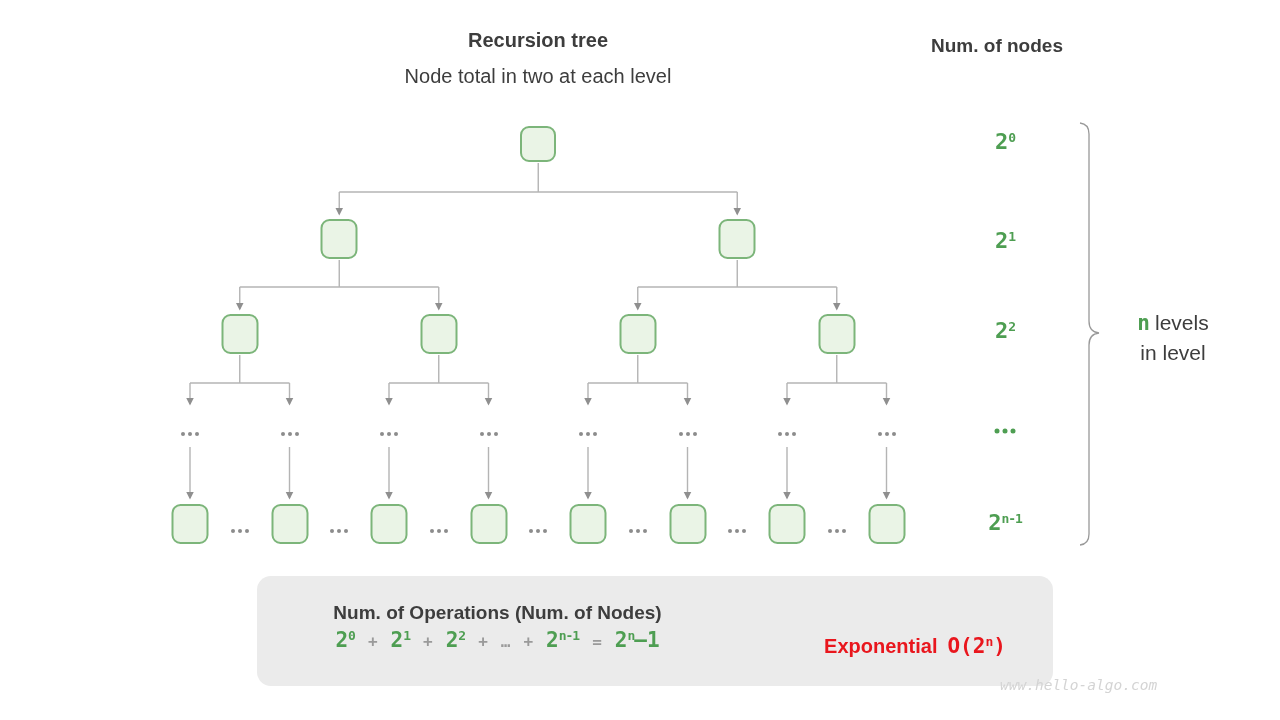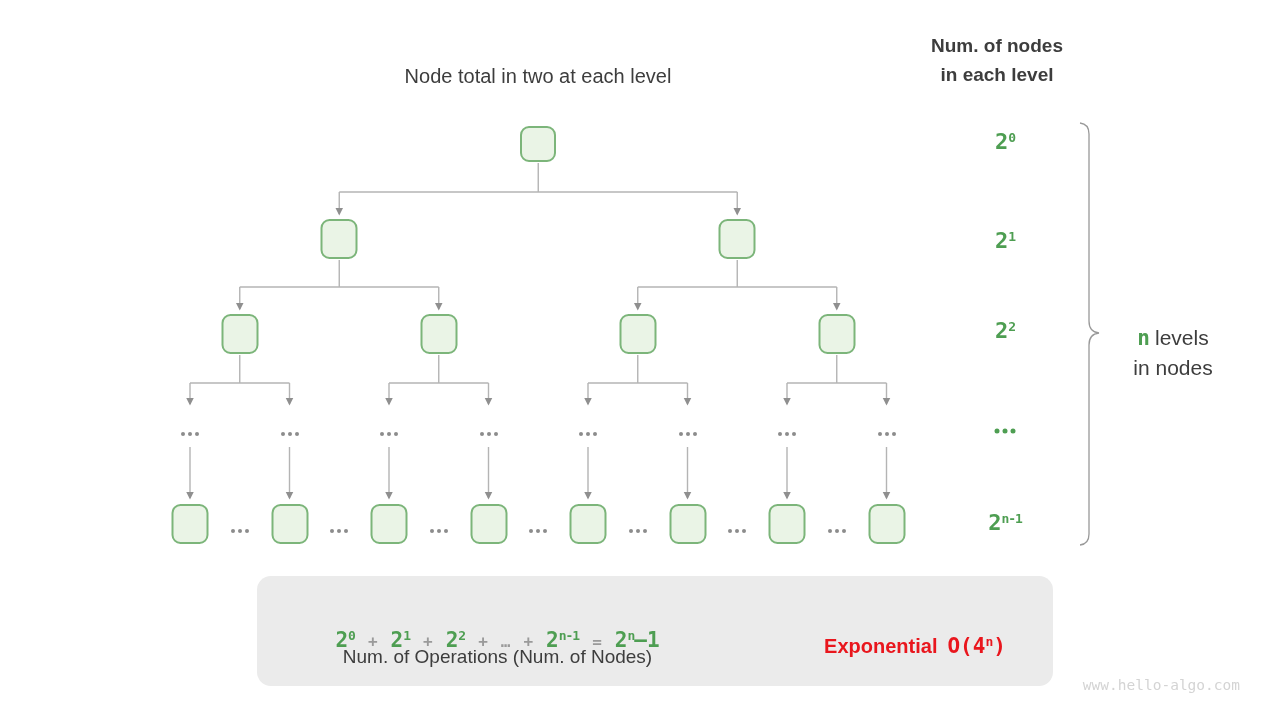--- a/index.html
+++ b/index.html
@@ -32,33 +32,33 @@
              font-family:"DejaVu Sans Mono",monospace;font-weight:bold;
              font-size:22px;color:var(--green-text);white-space:nowrap;}
   .lvl-label sup{font-size:13px;vertical-align:7px;letter-spacing:-1px;}
 
   .brace-note{font-size:21px;color:var(--dark);line-height:29px;white-space:nowrap;}
   .brace-note .n-green{font-family:"DejaVu Sans Mono",monospace;font-weight:bold;
                        color:var(--green-text);margin-right:5px;}
 
   .sum-box{position:absolute;left:257px;top:576px;width:796px;height:110px;
            background:var(--box-bg);border-radius:14px;}
-  .sum-title{font-size:19px;font-weight:normal;color:var(--dark);margin-top:44px;}
+  .sum-title{font-size:19px;font-weight:bold;color:var(--dark);}
   .formula{display:flex;justify-content:center;align-items:baseline;gap:13px;}
   .tok{font-family:"DejaVu Sans Mono",monospace;font-weight:bold;white-space:nowrap;}
   .tok.green{font-size:21px;color:var(--green-text);}
   .tok.gray{font-size:16px;color:var(--gray-operator);}
   .tok sup{font-size:13px;vertical-align:7px;letter-spacing:-1px;}
 
   .complexity{font-size:20px;font-weight:bold;color:var(--red);white-space:nowrap;}
   .complexity .mono{font-family:"DejaVu Sans Mono",monospace;font-size:21px;margin-left:10px;}
   .complexity .mono sup{font-size:13px;vertical-align:7px;}
 
   .watermark{font-family:"DejaVu Sans Mono",monospace;font-size:14.5px;
-             color:var(--watermark);text-align:right;}
+             color:var(--watermark);font-style:italic;}
 
   svg.overlay{position:absolute;left:0;top:0;pointer-events:none;}
 </style>
 </head>
 <body>
 
 <div id="stage">
 
   <svg class="overlay" id="conn" width="1280" height="720" viewBox="0 0 1280 720">
     <defs>
@@ -103,25 +103,25 @@
         <path d="M488.5 447 V498" fill="none" stroke="var(--connector)" stroke-width="1.4" marker-end="url(#arr)"></path>
         <path d="M588 447 V498" fill="none" stroke="var(--connector)" stroke-width="1.4" marker-end="url(#arr)"></path>
         <path d="M687.5 447 V498" fill="none" stroke="var(--connector)" stroke-width="1.4" marker-end="url(#arr)"></path>
         <path d="M787 447 V498" fill="none" stroke="var(--connector)" stroke-width="1.4" marker-end="url(#arr)"></path>
         <path d="M886.5 447 V498" fill="none" stroke="var(--connector)" stroke-width="1.4" marker-end="url(#arr)"></path>
       </g>
     <path d="M1080 123 Q1089 124 1089 134 L1089 321 Q1089 332 1099 333 Q1089 334 1089 345 L1089 534 Q1089 544 1080 545" fill="none" stroke="#999999" stroke-width="1.3"></path>
     <polygon points="745,627 773,627 773,618 787,634.5 773,650 773,642 745,642" fill="#c6c6c6"></polygon>
   </svg>
 
+  <div class="abs center title" style="left:288px;top:29px;width:500px;">Recursion tree</div>
   <div class="abs center subtitle" style="left:288px;top:65px;width:500px;">Node total in two at each level</div>
 
   <div class="abs center right-head" style="left:877px;top:31px;width:240px;">
     <div>Num. of nodes</div>
-    <div>in each level</div>
   </div>
 
   <div id="tree-layer">
       <div class="node root" style="left: 538.25px; top: 144px;"></div>
       <div class="node" style="left: 339.25px; top: 239px;"></div>
       <div class="node" style="left: 737.25px; top: 239px;"></div>
       <div class="node" style="left: 239.75px; top: 334px;"></div>
       <div class="node" style="left: 438.75px; top: 334px;"></div>
       <div class="node" style="left: 637.75px; top: 334px;"></div>
       <div class="node" style="left: 836.75px; top: 334px;"></div>
@@ -215,40 +215,40 @@
       <div class="lvl-label" style="left: 1005px; top: 240px;"><span>2</span><sup>1</sup></div>
       <div class="lvl-label" style="left: 1005px; top: 330px;"><span>2</span><sup>2</sup></div>
       <div class="dots3 green" style="left: 1005px; top: 431px;">
         <i></i>
         <i></i>
         <i></i>
       </div>
       <div class="lvl-label" style="left: 1005px; top: 522px;"><span>2</span><sup>n-1</sup></div>
     </div>
 
-  <div class="abs center brace-note" style="left:1103px;top:323px;width:140px;">
+  <div class="abs center brace-note" style="left:1103px;top:308px;width:140px;">
     <div><span class="n-green">n</span><span>levels</span></div>
-    <div>in nodes</div>
+    <div>in level</div>
   </div>
 
   <div class="sum-box">
     <div class="abs center sum-title" style="left:18px;top:26px;width:445px;">Num. of Operations (Num. of Nodes)</div>
     <div class="abs formula" id="formula" style="left:18px;top:52px;width:445px;height:34px;">
         <span class="tok green">2<sup>0</sup></span>
         <span class="tok gray">+</span>
         <span class="tok green">2<sup>1</sup></span>
         <span class="tok gray">+</span>
         <span class="tok green">2<sup>2</sup></span>
         <span class="tok gray">+</span>
         <span class="tok gray">…</span>
         <span class="tok gray">+</span>
         <span class="tok green">2<sup>n-1</sup></span>
         <span class="tok gray">=</span>
         <span class="tok green">2<sup>n</sup>–1</span>
       </div>
 
     <div class="abs center complexity" style="left:538px;top:58px;width:240px;">
-      <span>Exponential</span><span class="mono"><span>O(4</span><sup>n</sup><span>)</span></span>
+      <span>Exponential</span><span class="mono"><span>O(2</span><sup>n</sup><span>)</span></span>
     </div>
   </div>
 
   <div class="abs watermark" style="left:1000px;top:677px;width:240px;">www.hello-algo.com</div>
 </div>
 
 </body></html>

